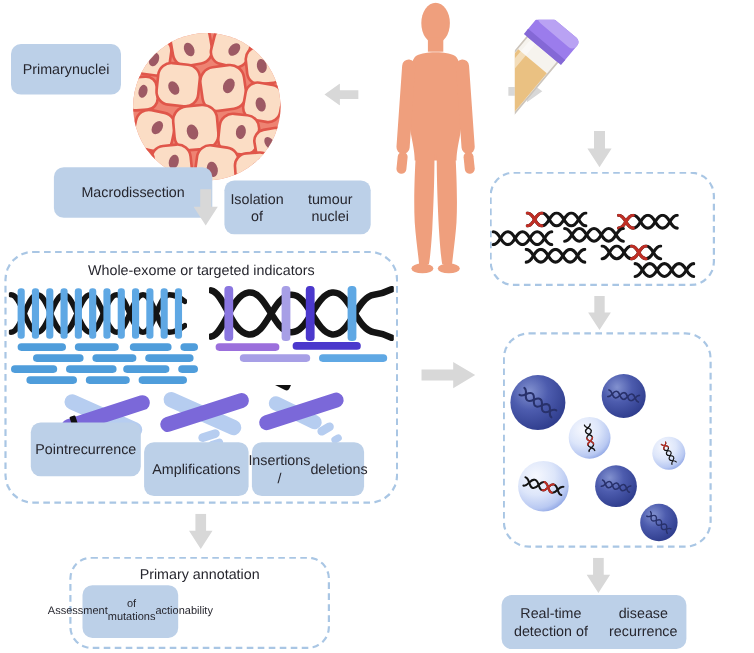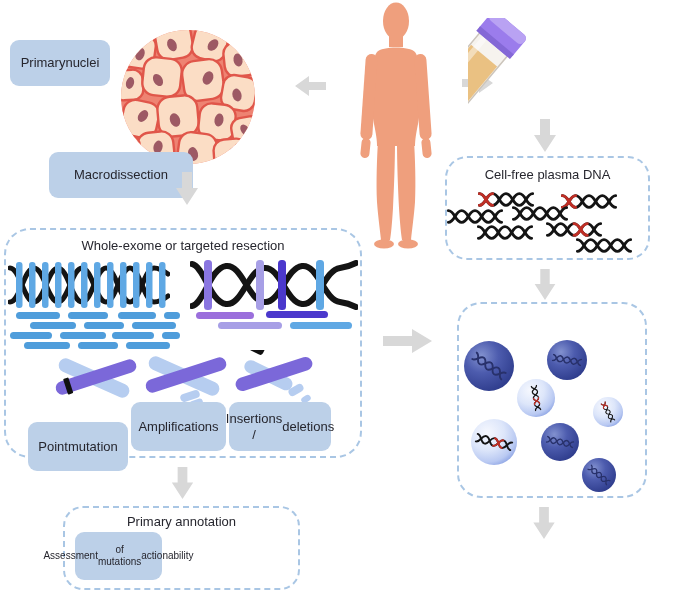--- a/index.html
+++ b/index.html
@@ -155,20 +155,24 @@
   </svg>
 
   <div class="box" style="left:49px;top:152px;width:144px;height:46px">
     <span>Macrodissection</span>
   </div>
 
   <svg class="arrow" style="left:175px;top:171px" width="24" height="36" viewBox="0 0 24 34">
     <polygon points="7,0 17,0 17,16 23,16 12,33 1,16 7,16"></polygon>
   </svg>
 
+  <div class="box" style="left:204px;top:164px;width:133px;height:49px">
+    <span>Isolation of</span>
+    <span>tumour nuclei</span>
+  </div>
 
   <svg class="abs" style="left:360px;top:2px" width="72" height="252" viewBox="0 0 72 252">
     <g class="body-fill">
       <ellipse cx="36" cy="19" rx="13" ry="18.5"></ellipse>
       <rect x="29" y="32" width="14" height="13"></rect>
       <path d="M17,50 C22,44 50,44 55,50 C59,55 60,68 61,83 C62,98 60,110 58,122 C56,132 55,138 55,144 L17,144 C17,138 16,132 14,122 C12,110 10,98 11,83 C12,68 13,55 17,50 Z"></path>
       <rect x="3" y="52" width="12" height="86" rx="6" transform="rotate(4 9 95)"></rect>
       <rect x="1" y="136" width="9" height="20" rx="4.5" transform="rotate(6 5 146)"></rect>
       <rect x="57" y="52" width="12" height="86" rx="6" transform="rotate(-4 63 95)"></rect>
       <rect x="62" y="136" width="9" height="20" rx="4.5" transform="rotate(-6 67 146)"></rect>
@@ -195,21 +199,20 @@
       <rect x="10" y="22" width="44" height="6" fill="#8468d6"></rect>
     </g>
   </svg>
 
 
   <svg class="arrow" style="left:533px;top:119px" width="24" height="34" viewBox="0 0 24 34">
     <polygon points="7,0 17,0 17,16 23,16 12,33 1,16 7,16"></polygon>
   </svg>
 
   <div class="dashed" style="left:445px;top:156px;width:205px;height:104px;border-radius:22px"></div>
-  <div class="dtitle" style="left:445px;top:167px;width:205px">Cell-free plasma DNA</div>
   <svg class="abs" style="left:477px;top:192px" width="58" height="15" viewBox="0 0 68 18">
       <use href="#dna-red-a"></use>
     </svg>
   <svg class="abs" style="left:560px;top:194px" width="58" height="15" viewBox="0 0 68 18">
       <use href="#dna-red-a"></use>
     </svg>
   <svg class="abs" style="left:446px;top:209px" width="58" height="15" viewBox="0 0 68 18">
       <use href="#dna-plain"></use>
     </svg>
   <svg class="abs" style="left:511px;top:206px" width="58" height="15" viewBox="0 0 68 18">
@@ -223,21 +226,21 @@
     </svg>
   <svg class="abs" style="left:575px;top:238px" width="58" height="15" viewBox="0 0 68 18">
       <use href="#dna-plain"></use>
     </svg>
 
   <svg class="arrow" style="left:533px;top:269px" width="24" height="32" viewBox="0 0 24 34">
     <polygon points="7,0 17,0 17,16 23,16 12,33 1,16 7,16"></polygon>
   </svg>
 
   <div class="dashed" style="left:4px;top:228px;width:358px;height:230px;border-radius:26px"></div>
-  <div class="dtitle" style="left:4px;top:238px;width:358px">Whole-exome or targeted resection</div>
+  <div class="dtitle" style="left:4px;top:238px;width:358px">Whole-exome or targeted indicators</div>
 
   <svg class="abs" style="left:8px;top:260px" width="162" height="50" viewBox="0 0 162 50">
     <path class="helix-stroke" stroke-width="5" d="M2,8 C12,8 16,42 26,42 C36,42 40,8 50,8 C60,8 64,42 74,42 C84,42 88,8 98,8 C108,8 112,42 122,42 C132,42 136,8 146,8 C152,8 156,11 160,14"></path>
     <path class="helix-stroke" stroke-width="5" d="M2,42 C12,42 16,8 26,8 C36,8 40,42 50,42 C60,42 64,8 74,8 C84,8 88,42 98,42 C108,42 112,8 122,8 C132,8 136,42 146,42 C152,42 156,39 160,36"></path>
     <g fill="var(--bar-light-blue)">
       <rect x="8" y="2" width="6.5" height="46" rx="3"></rect>
         <rect x="21" y="2" width="6.5" height="46" rx="3"></rect>
       <rect x="34" y="2" width="6.5" height="46" rx="3"></rect>
         <rect x="47" y="2" width="6.5" height="46" rx="3"></rect>
       <rect x="60" y="2" width="6.5" height="46" rx="3"></rect>
@@ -322,23 +325,23 @@
         <rect x="-34" y="-8" width="15" height="15" rx="3" fill="#101010" transform="translate(0,-18)"></rect>
       </g>
     <g transform="translate(64,40) rotate(-30)">
         <rect class="chrom-blue" x="-8" y="-4" width="16" height="8" rx="4"></rect>
       </g>
     <g transform="translate(74,49) rotate(-30)">
         <rect class="chrom-blue" x="-5" y="-3.2" width="10" height="6.4" rx="3.2"></rect>
       </g>
   </svg>
 
-  <div class="box" style="left:28px;top:422px;width:100px;height:49px">
+  <div class="box" style="left:28px;top:384px;width:100px;height:49px">
     <span>Point</span>
-    <span>mutation</span>
+    <span>recurrence</span>
   </div>
   <div class="box" style="left:229px;top:402px;width:102px;height:49px">
     <span>Insertions /</span>
     <span>deletions</span>
   </div>
   <div class="box" style="left:131px;top:402px;width:95px;height:49px">
     <span>Amplifications</span>
   </div>
 
   <svg class="arrow" style="left:383px;top:328px" width="50" height="26" viewBox="0 0 50 26">
@@ -387,14 +390,18 @@
   <div class="box" style="left:75px;top:532px;width:87px;height:48px;font-size:10px">
     <span>Assessment</span>
     <span>of mutations</span>
     <span>actionability</span>
   </div>
 
   <svg class="arrow" style="left:532px;top:507px" width="24" height="33" viewBox="0 0 24 34">
     <polygon points="7,0 17,0 17,16 23,16 12,33 1,16 7,16"></polygon>
   </svg>
 
+  <div class="box" style="left:456px;top:541px;width:168px;height:49px">
+    <span>Real-time detection of</span>
+    <span>disease recurrence</span>
+  </div>
 
 </div>
 
 </body></html>

